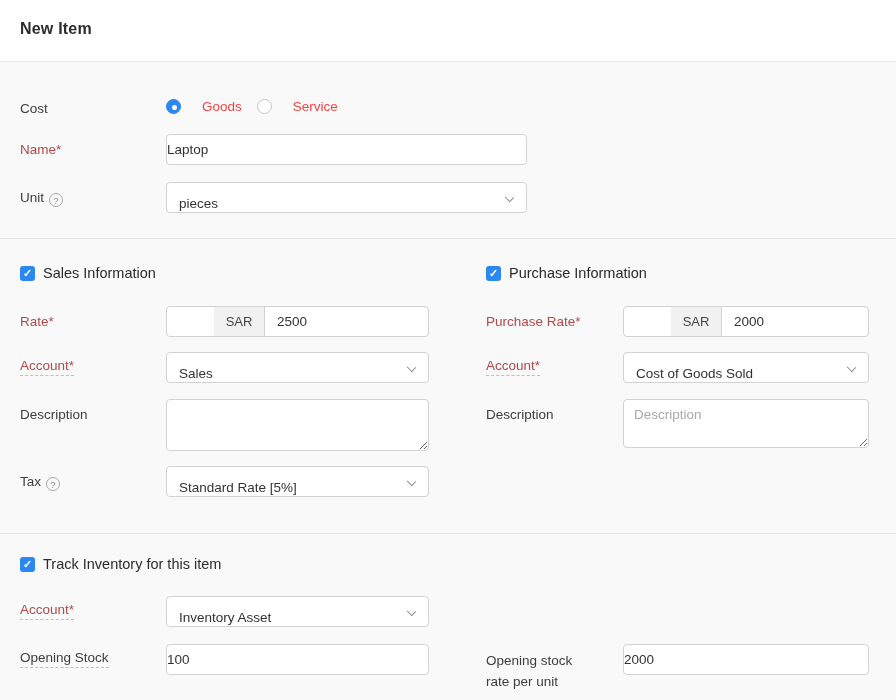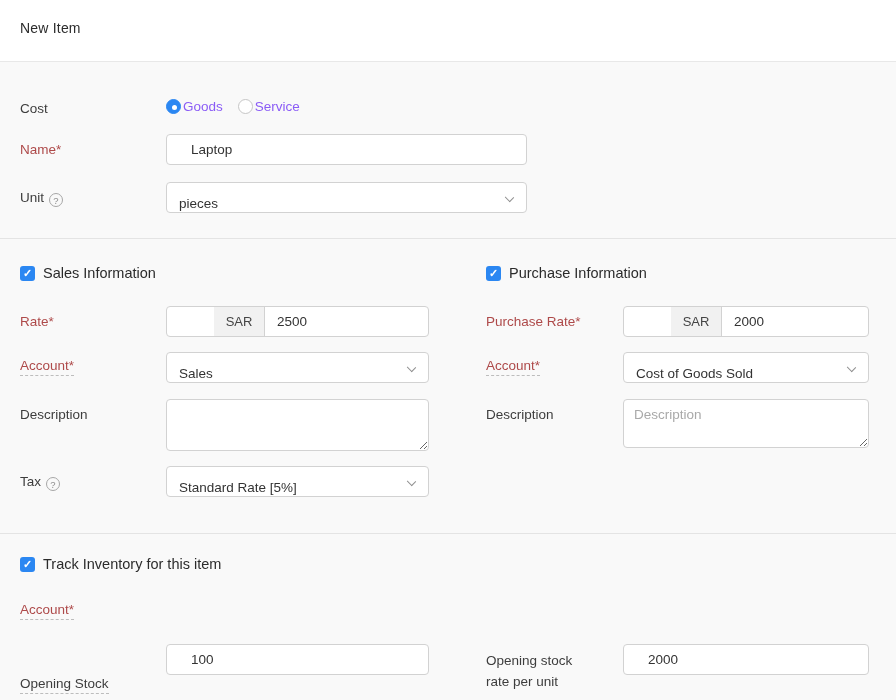--- a/index.html
+++ b/index.html
@@ -9,39 +9,39 @@
     position:relative; width:896px; height:700px; overflow:hidden;
     background:#f9f9f9;
   }
   
   .hdr {
     position:absolute; left:0; top:0; width:896px; height:62px;
     background:#ffffff; border-bottom:1px solid #e8e8e8;
   }
   .hdr h1 {
     position:absolute; left:20px; top:20px;
-    font-size:14px; font-weight:400; color:#2c2c2c; letter-spacing:.2px;
+    font-size:16px; font-weight:700; color:#2c2c2c; letter-spacing:.2px;
   }
   .divider {
     position:absolute; left:0; width:896px; height:1px; background:#e4e4e4;
   }
   
   .lbl {
     position:absolute; font-size:13.5px; color:#3d3d3d; line-height:17px;
     white-space:nowrap;
   }
   .lbl.req { color:#ae4a4a; }
   .dash { border-bottom:1px dashed #bdbdbd; padding-bottom:2px; }
   .wrap { white-space:normal; line-height:21px; }
   
   .input, .select, .txtarea, .group {
     position:absolute; background:#ffffff; border:1px solid #d2d2d2;
     border-radius:4px; font-size:13.5px; color:#333333;
   }
-  .input { height:31px; padding:0 24px; outline:none; font-family:"Liberation Sans", sans-serif; }
+  .input { height:31px; padding:0 0; outline:none; font-family:"Liberation Sans", sans-serif; }
   .input::placeholder { color:#a9a9a9; }
   .select { height:31px; display:flex; align-items:center; padding:12px 30px 0 12px; cursor:pointer; }
   .select .val { flex:1; overflow:hidden; white-space:nowrap; }
   .chev {
     position:absolute; right:13px; top:11px; width:7px; height:7px;
     border-right:1.5px solid #8f8f8f; border-bottom:1.5px solid #8f8f8f;
     transform:rotate(45deg) scale(1,0.9); transform-origin:center;
   }
   .group { height:31px; display:flex; overflow:hidden;padding-left:47px; }
   .prefix {
@@ -67,21 +67,21 @@
   .radiorow { display:flex; align-items:center; cursor:pointer; margin-right:15px; }
   .rdo {
     width:15px; height:15px; border-radius:50%; flex:0 0 auto; position:relative;
     background:#ffffff; border:1px solid #c6c6c6;
   }
   .rdo.on { background:#2b87f2; border-color:#2b87f2; }
   .rdo.on::after {
     content:""; position:absolute; left:5px; top:5px; width:5px; height:5px;
     border-radius:50%; background:#ffffff;
   }
-  .radiorow .rtext { margin-left:2px; font-size:13.5px; color:#8b5cf6; }
+  .radiorow .rtext { margin-left:21px; font-size:13.5px; color:#ef4444; }
   .radios { position:absolute; display:flex; align-items:center; }
   
   .qicon {
     display:inline-block; width:14px; height:14px; border:1px solid #a7a7a7;
     border-radius:50%; color:#8d8d8d; font-size:9.5px; line-height:13px;
     text-align:center; margin-left:5px; vertical-align:-2px; cursor:pointer;
   }
 </style>
 </head>
 <body>
@@ -164,20 +164,24 @@
   <div class="divider" style="top:533px;"></div>
 
   <div class="checkrow" style="left:20px; top:556px;">
     <span class="cbox">
         <span class="tick">✓</span>
       </span>
     <span class="ctext">Track Inventory for this item</span>
   </div>
 
   <div class="lbl req" style="left:20px; top:601px;"><span class="dash">Account*</span></div>
+  <div class="select" style="left:166px; top:596px; width:263px;">
+    <span class="val">Inventory Asset</span>
+    <span class="chev"></span>
+  </div>
 
-  <div class="lbl" style="left:20px; top:649px;margin-top:26px;"><span class="dash">Opening Stock</span></div>
+  <div class="lbl" style="left:20px; top:649px;"><span class="dash">Opening Stock</span></div>
   <input class="input" style="left: 166px; top: 644px; width: 263px;" value="100">
 
   <div class="lbl wrap" style="left:486px; top:650px; width:100px;">Opening stock rate per unit</div>
   <input class="input" style="left: 623px; top: 644px; width: 246px;" value="2000">
 
 </div>
 
 </body></html>

